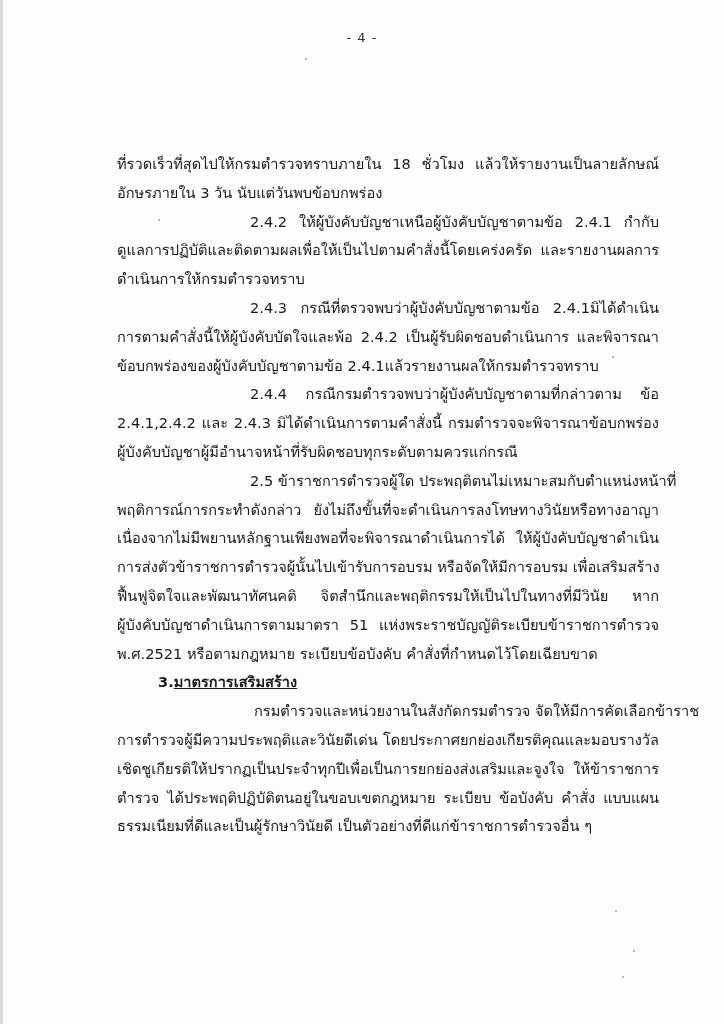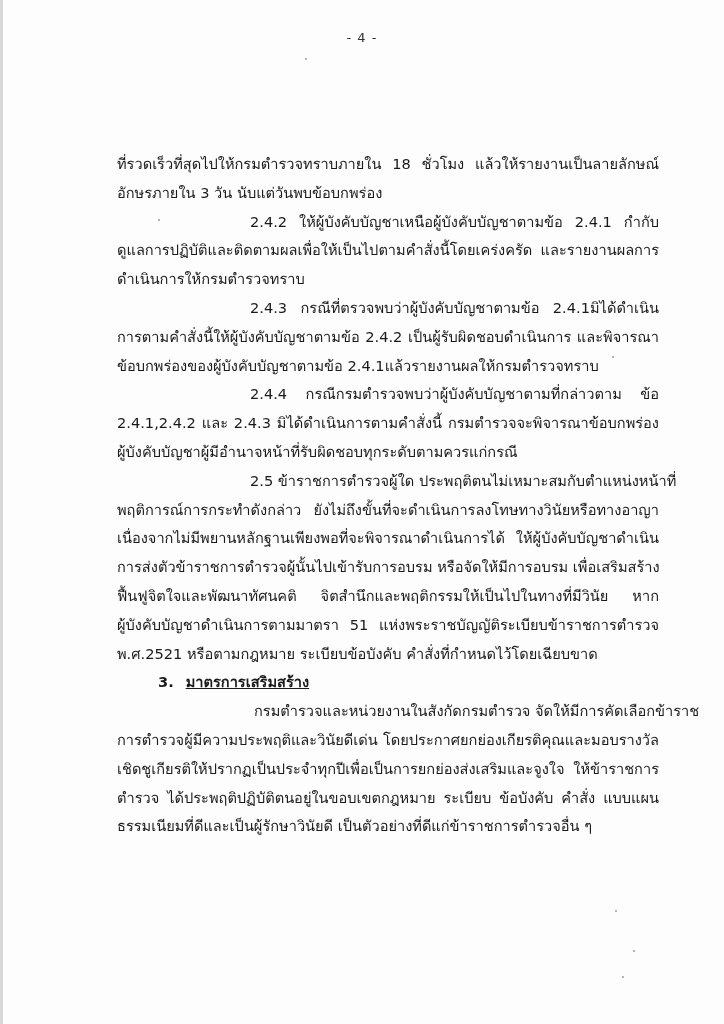--- a/index.html
+++ b/index.html
@@ -55,21 +55,20 @@
       text-align-last: justify;
     }
     .ind1 { padding-left: 133px; }
     .ind-h { padding-left: 41px; }
     .ind-p3 { padding-left: 137px; }
     .heading {
       font-weight: bold;
     }
     .heading .u {
       text-decoration: underline;
-      margin-left: 12px;
     }
     .speck {
       position: absolute;
       width: 2px; height: 2px;
       background: #9a9a9a;
       border-radius: 1px;
     }
   </style>
 </head>
 <body>
@@ -87,21 +86,21 @@
     </div>
 
     <div>
       <div class="line justify ind1">2.4.2 ให้ผู้บังคับบัญชาเหนือผู้บังคับบัญชาตามข้อ 2.4.1  กำกับ</div>
       <div class="line justify">ดูแลการปฏิบัติและติดตามผลเพื่อให้เป็นไปตามคำสั่งนี้โดยเคร่งครัด  และรายงานผลการ</div>
       <div class="line">ดำเนินการให้กรมตำรวจทราบ</div>
     </div>
 
     <div>
       <div class="line justify ind1">2.4.3  กรณีที่ตรวจพบว่าผู้บังคับบัญชาตามข้อ  2.4.1มิได้ดำเนิน</div>
-      <div class="line justify">การตามคำสั่งนี้ให้ผู้บังคับบัญชาตามข้อ 2.4.2 เป็นผู้รับผิดชอบดำเนินการ และพิจารณา</div>
+      <div class="line justify">การตามคำสั่งนี้ให้ผู้บังคับบัตใจและพ้อ 2.4.2 เป็นผู้รับผิดชอบดำเนินการ และพิจารณา</div>
       <div class="line">ข้อบกพร่องของผู้บังคับบัญชาตามข้อ 2.4.1แล้วรายงานผลให้กรมตำรวจทราบ</div>
     </div>
 
     <div>
       <div class="line justify ind1">2.4.4   กรณีกรมตำรวจพบว่าผู้บังคับบัญชาตามที่กล่าวตาม   ข้อ</div>
       <div class="line justify">2.4.1,2.4.2 และ 2.4.3  มิได้ดำเนินการตามคำสั่งนี้ กรมตำรวจจะพิจารณาข้อบกพร่อง</div>
       <div class="line">ผู้บังคับบัญชาผู้มีอำนาจหน้าที่รับผิดชอบทุกระดับตามควรแก่กรณี</div>
     </div>
 
     <div>

